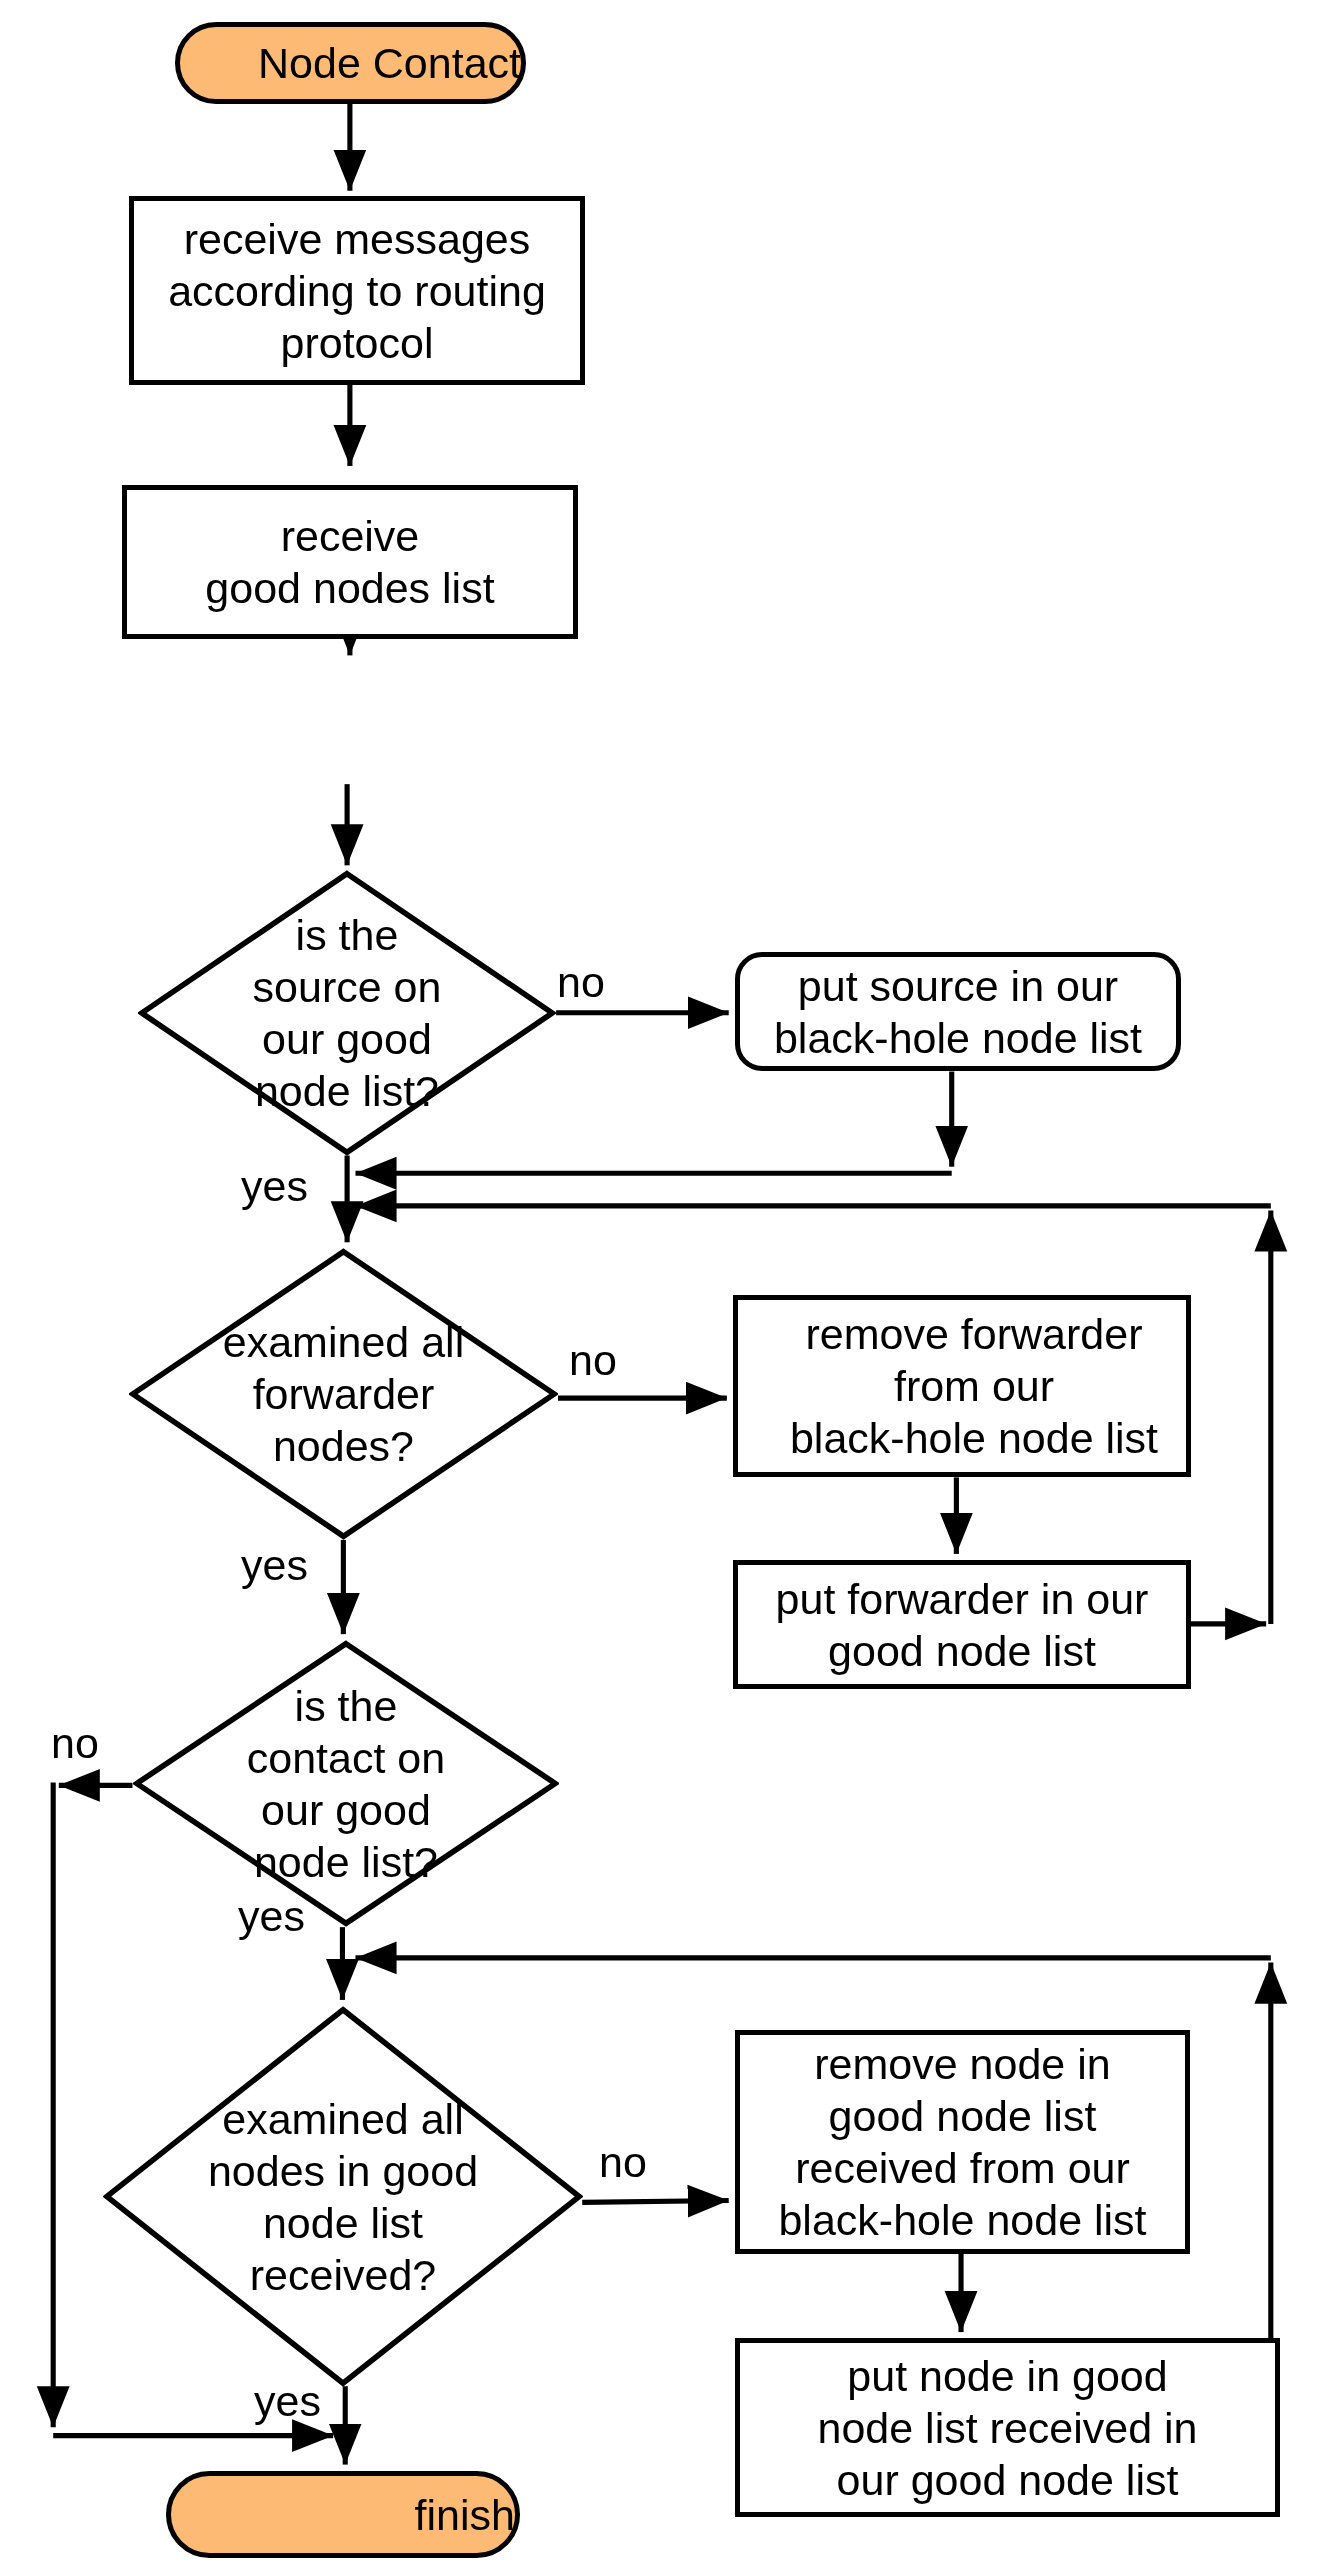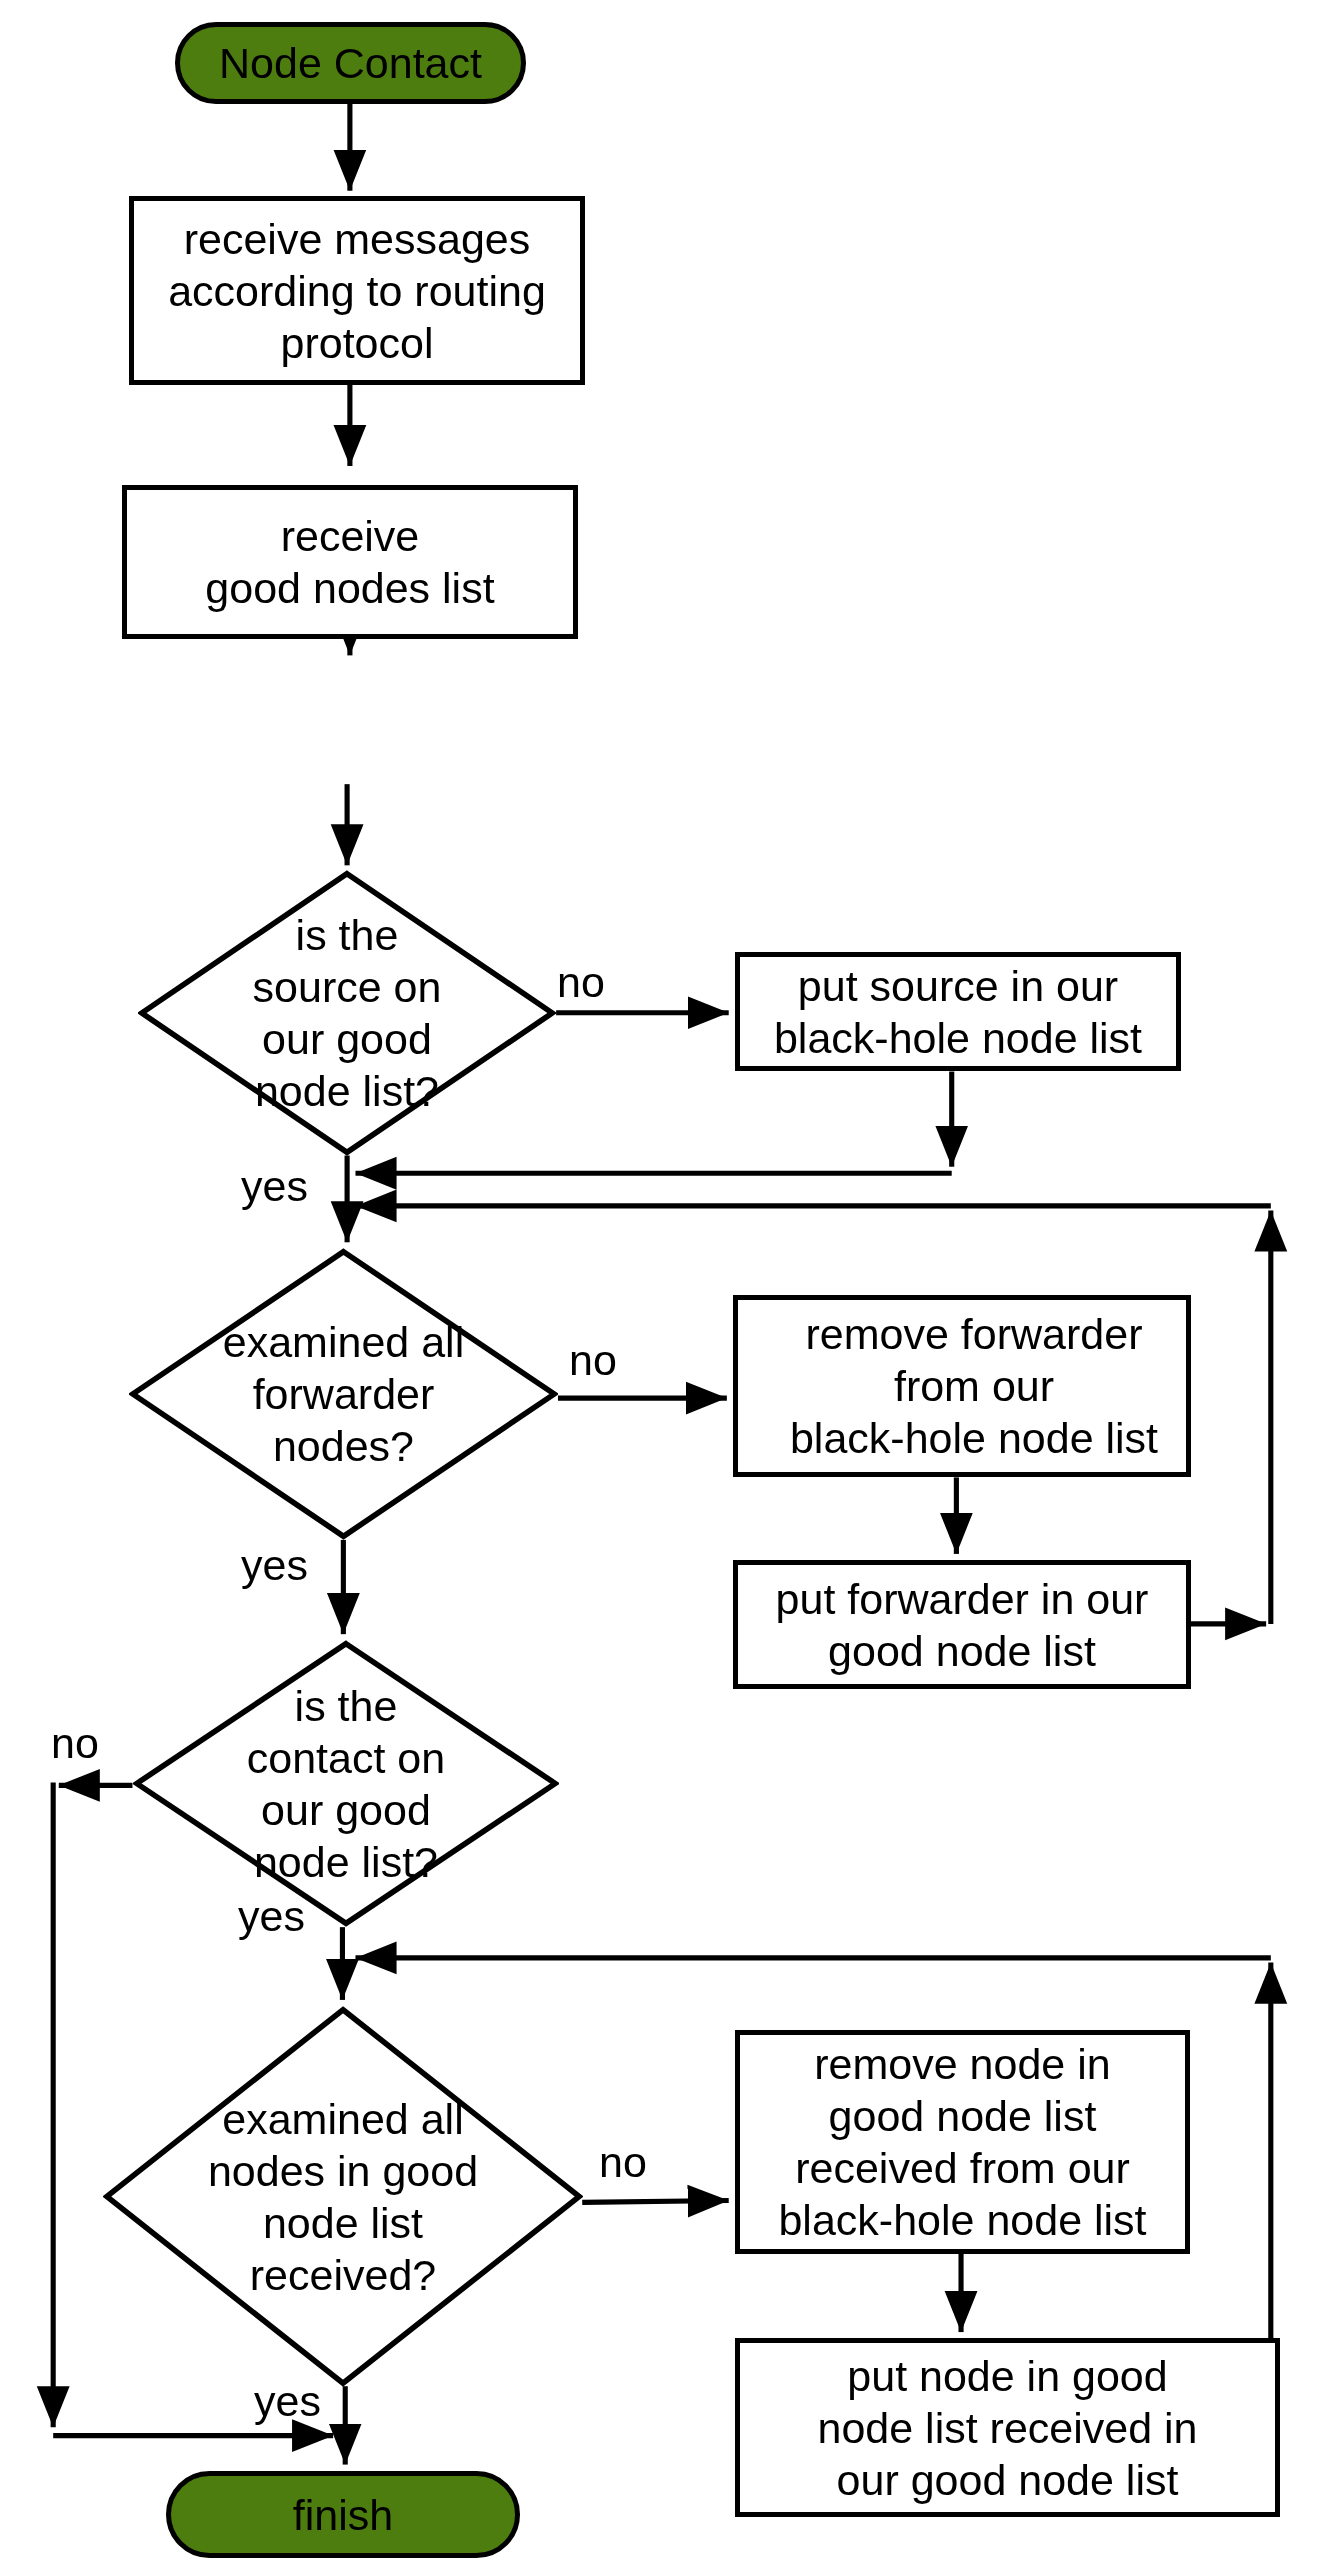--- a/index.html
+++ b/index.html
@@ -41,22 +41,23 @@
     font-size: 43px;
     line-height: 52px;
     display: block;
   }
   .rect {
     border: 5.6px solid #000000;
     background: #ffffff;
   }
   .terminator {
     border: 5.6px solid #000000;
-    background: #4d7c0f;
+    background: #fdba74;
     border-radius: 45px;
+    justify-content: flex-end;
   }
   .decision {
     background: transparent;
   }
   .decision .dshape {
     position: absolute;
     left: 0;
     top: 0;
     width: 100%;
     height: 100%;
@@ -139,21 +140,21 @@
   <div class="node decision" style="left:138px; top:870px; width:418px; height:286px;">
     <svg class="dshape" viewBox="0 0 448 306" preserveAspectRatio="none" xmlns="http://www.w3.org/2000/svg">
       <polygon points="224,4 444,153 224,302 4,153"></polygon>
     </svg>
     <span class="label">is the
 source on
 our good
 node list?</span>
   </div>
 
-  <div class="node rect" style="left:735px; top:952px; width:446px; height:119px;">
+  <div class="node rect" style="left:735px; top:952px; width:446px; height:119px;border-radius:27px;">
     <span class="label">put source in our
 black-hole node list</span>
   </div>
 
   <div class="node decision" style="left:129px; top:1248px; width:429px; height:292px;">
     <svg class="dshape" viewBox="0 0 460 313" preserveAspectRatio="none" xmlns="http://www.w3.org/2000/svg">
       <polygon points="230,4 456,156.5 230,309 4,156.5"></polygon>
     </svg>
     <span class="label">examined all
 forwarder

